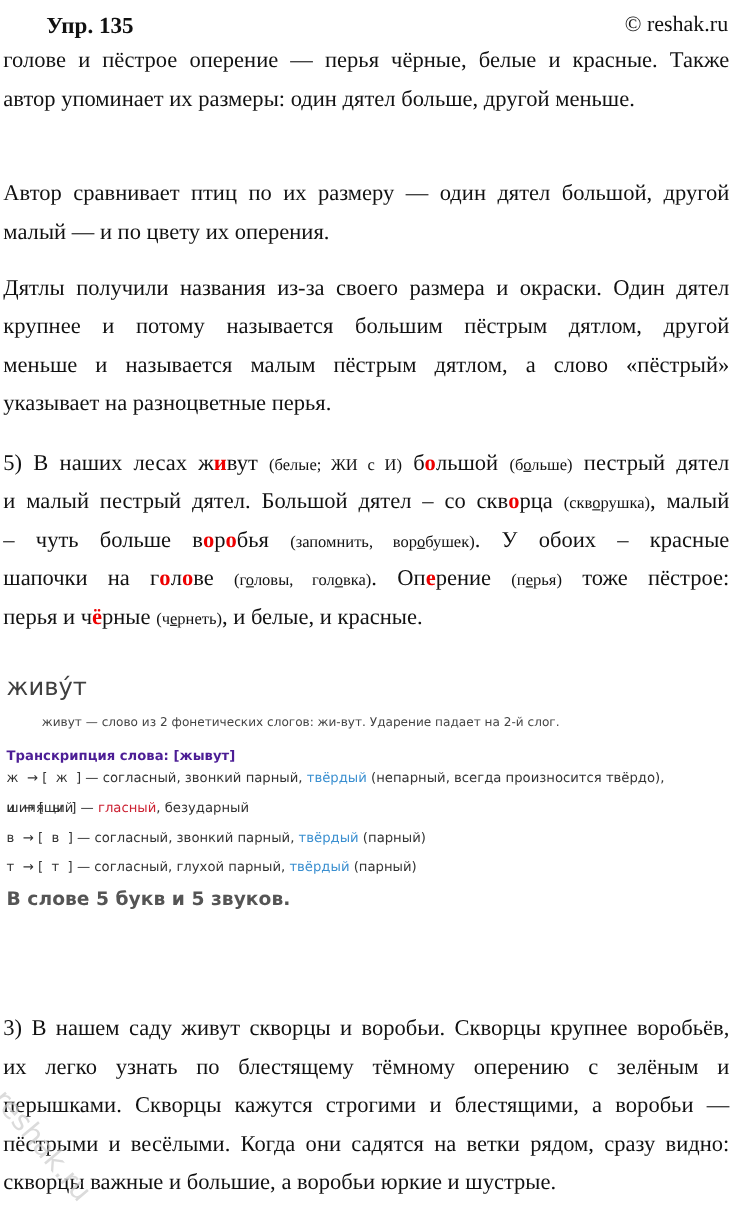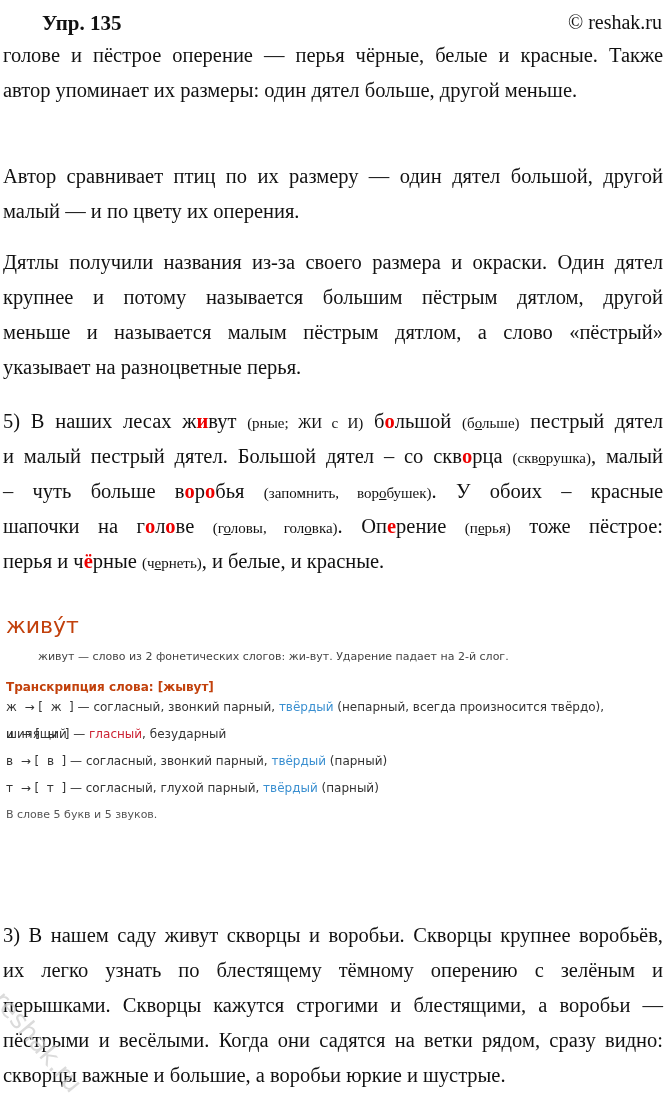--- a/index.html
+++ b/index.html
@@ -8,28 +8,28 @@
   .hdr { position:absolute; top:13px; left:0; right:0; height:28px;margin-left:39px; }
   .hdr .title { position:absolute; left:3px; top:-2px; font-weight:bold; font-size:21px; }
   .hdr .copy { position:absolute; right:4px; top:-2px; font-size:20px; }
   .p { position:absolute; left:3px; width:660px; font-size:20.5px; line-height:35px; text-align:justify; margin:0; }
   .p .ln { display:block; text-align:justify; text-align-last:justify; height:35px; white-space:nowrap; }
   .p .ln.last { text-align-last:left; }
   .sm { font-size:15px; }
   .r { color:#e00; font-weight:bold; }
   .u { text-decoration:underline; }
   .phon { position:absolute; left:6px; top:612px; width:660px; font-family:"DejaVu Sans", sans-serif; color:#333; }
-  .phon .word { font-size:22px; color:#c2410c; line-height:28px; }
+  .phon .word { font-size:22px; color:#404040; line-height:28px; }
   .phon .desc { font-size:11px; margin-top:10px; color:#444;margin-left:32px; }
-  .phon .tr { font-size:12px; font-weight:bold; margin-top:17px; color:#c2410c; }
+  .phon .tr { font-size:12px; font-weight:bold; margin-top:17px; color:#4c1d95; }
   .phon .row { font-size:12px; height:27px; line-height:27px; color:#333; }
   .phon .rows { }
   .phon .blue { color:#3a8fd0; }
   .phon .red { color:#cc2233; }
-  .phon .cnt { font-size:11px; color:#555; margin-top:6px; }
+  .phon .cnt { font-size:17px; color:#555; margin-top:6px;font-weight:bold; }
   .wm { position:absolute; left:10px; top:985px; color:#ccc; font-family:"DejaVu Sans", sans-serif; font-size:26px;
         transform:rotate(50deg); transform-origin:left top; opacity:0.7; }
 </style>
 </head>
 <body>
 
 <div class="hdr">
   <span class="title">Упр. 135</span>
   <span class="copy">© reshak.ru</span>
 </div>
@@ -45,21 +45,21 @@
 </div>
 
 <div class="p" style="top:245px">
   <span class="ln">Дятлы получили названия из-за своего размера и окраски. Один дятел</span>
   <span class="ln">крупнее и потому называется большим пёстрым дятлом, другой</span>
   <span class="ln">меньше и называется малым пёстрым дятлом, а слово «пёстрый»</span>
   <span class="ln last">указывает на разноцветные перья.</span>
 </div>
 
 <div class="p" style="top:404px">
-  <span class="ln"><span>5) В наших лесах ж</span><span class="r">и</span><span>вут </span><span class="sm">(рные; ЖИ с И)</span><span> б</span><span class="r">о</span><span>льшой </span><span class="sm"><span>(б</span><span class="u">о</span><span>льше)</span></span><span> пестрый дятел</span></span>
+  <span class="ln"><span>5) В наших лесах ж</span><span class="r">и</span><span>вут </span><span class="sm">(белые; ЖИ с И)</span><span> б</span><span class="r">о</span><span>льшой </span><span class="sm"><span>(б</span><span class="u">о</span><span>льше)</span></span><span> пестрый дятел</span></span>
   <span class="ln"><span>и малый пестрый дятел. Большой дятел – со скв</span><span class="r">о</span><span>рца </span><span class="sm"><span>(скв</span><span class="u">о</span><span>рушка)</span></span><span>, малый</span></span>
   <span class="ln"><span>– чуть больше в</span><span class="r">о</span><span>р</span><span class="r">о</span><span>бья </span><span class="sm"><span>(запомнить, вор</span><span class="u">о</span><span>бушек)</span></span><span>. У обоих – красные</span></span>
   <span class="ln"><span>шапочки на г</span><span class="r">о</span><span>л</span><span class="r">о</span><span>ве </span><span class="sm"><span>(г</span><span class="u">о</span><span>ловы, гол</span><span class="u">о</span><span>вка)</span></span><span>. Оп</span><span class="r">е</span><span>рение </span><span class="sm"><span>(п</span><span class="u">е</span><span>рья)</span></span><span> тоже пёстрое:</span></span>
   <span class="ln last"><span>перья и ч</span><span class="r">ё</span><span>рные </span><span class="sm"><span>(ч</span><span class="u">е</span><span>рнеть)</span></span><span>, и белые, и красные.</span></span>
 </div>
 
 <div class="phon">
   <div class="word">живу́т</div>
   <div class="desc">живут — слово из 2 фонетических слогов: жи-вут. Ударение падает на 2-й слог.</div>
   <div class="tr">Транскрипция слова: [жывут]</div>

